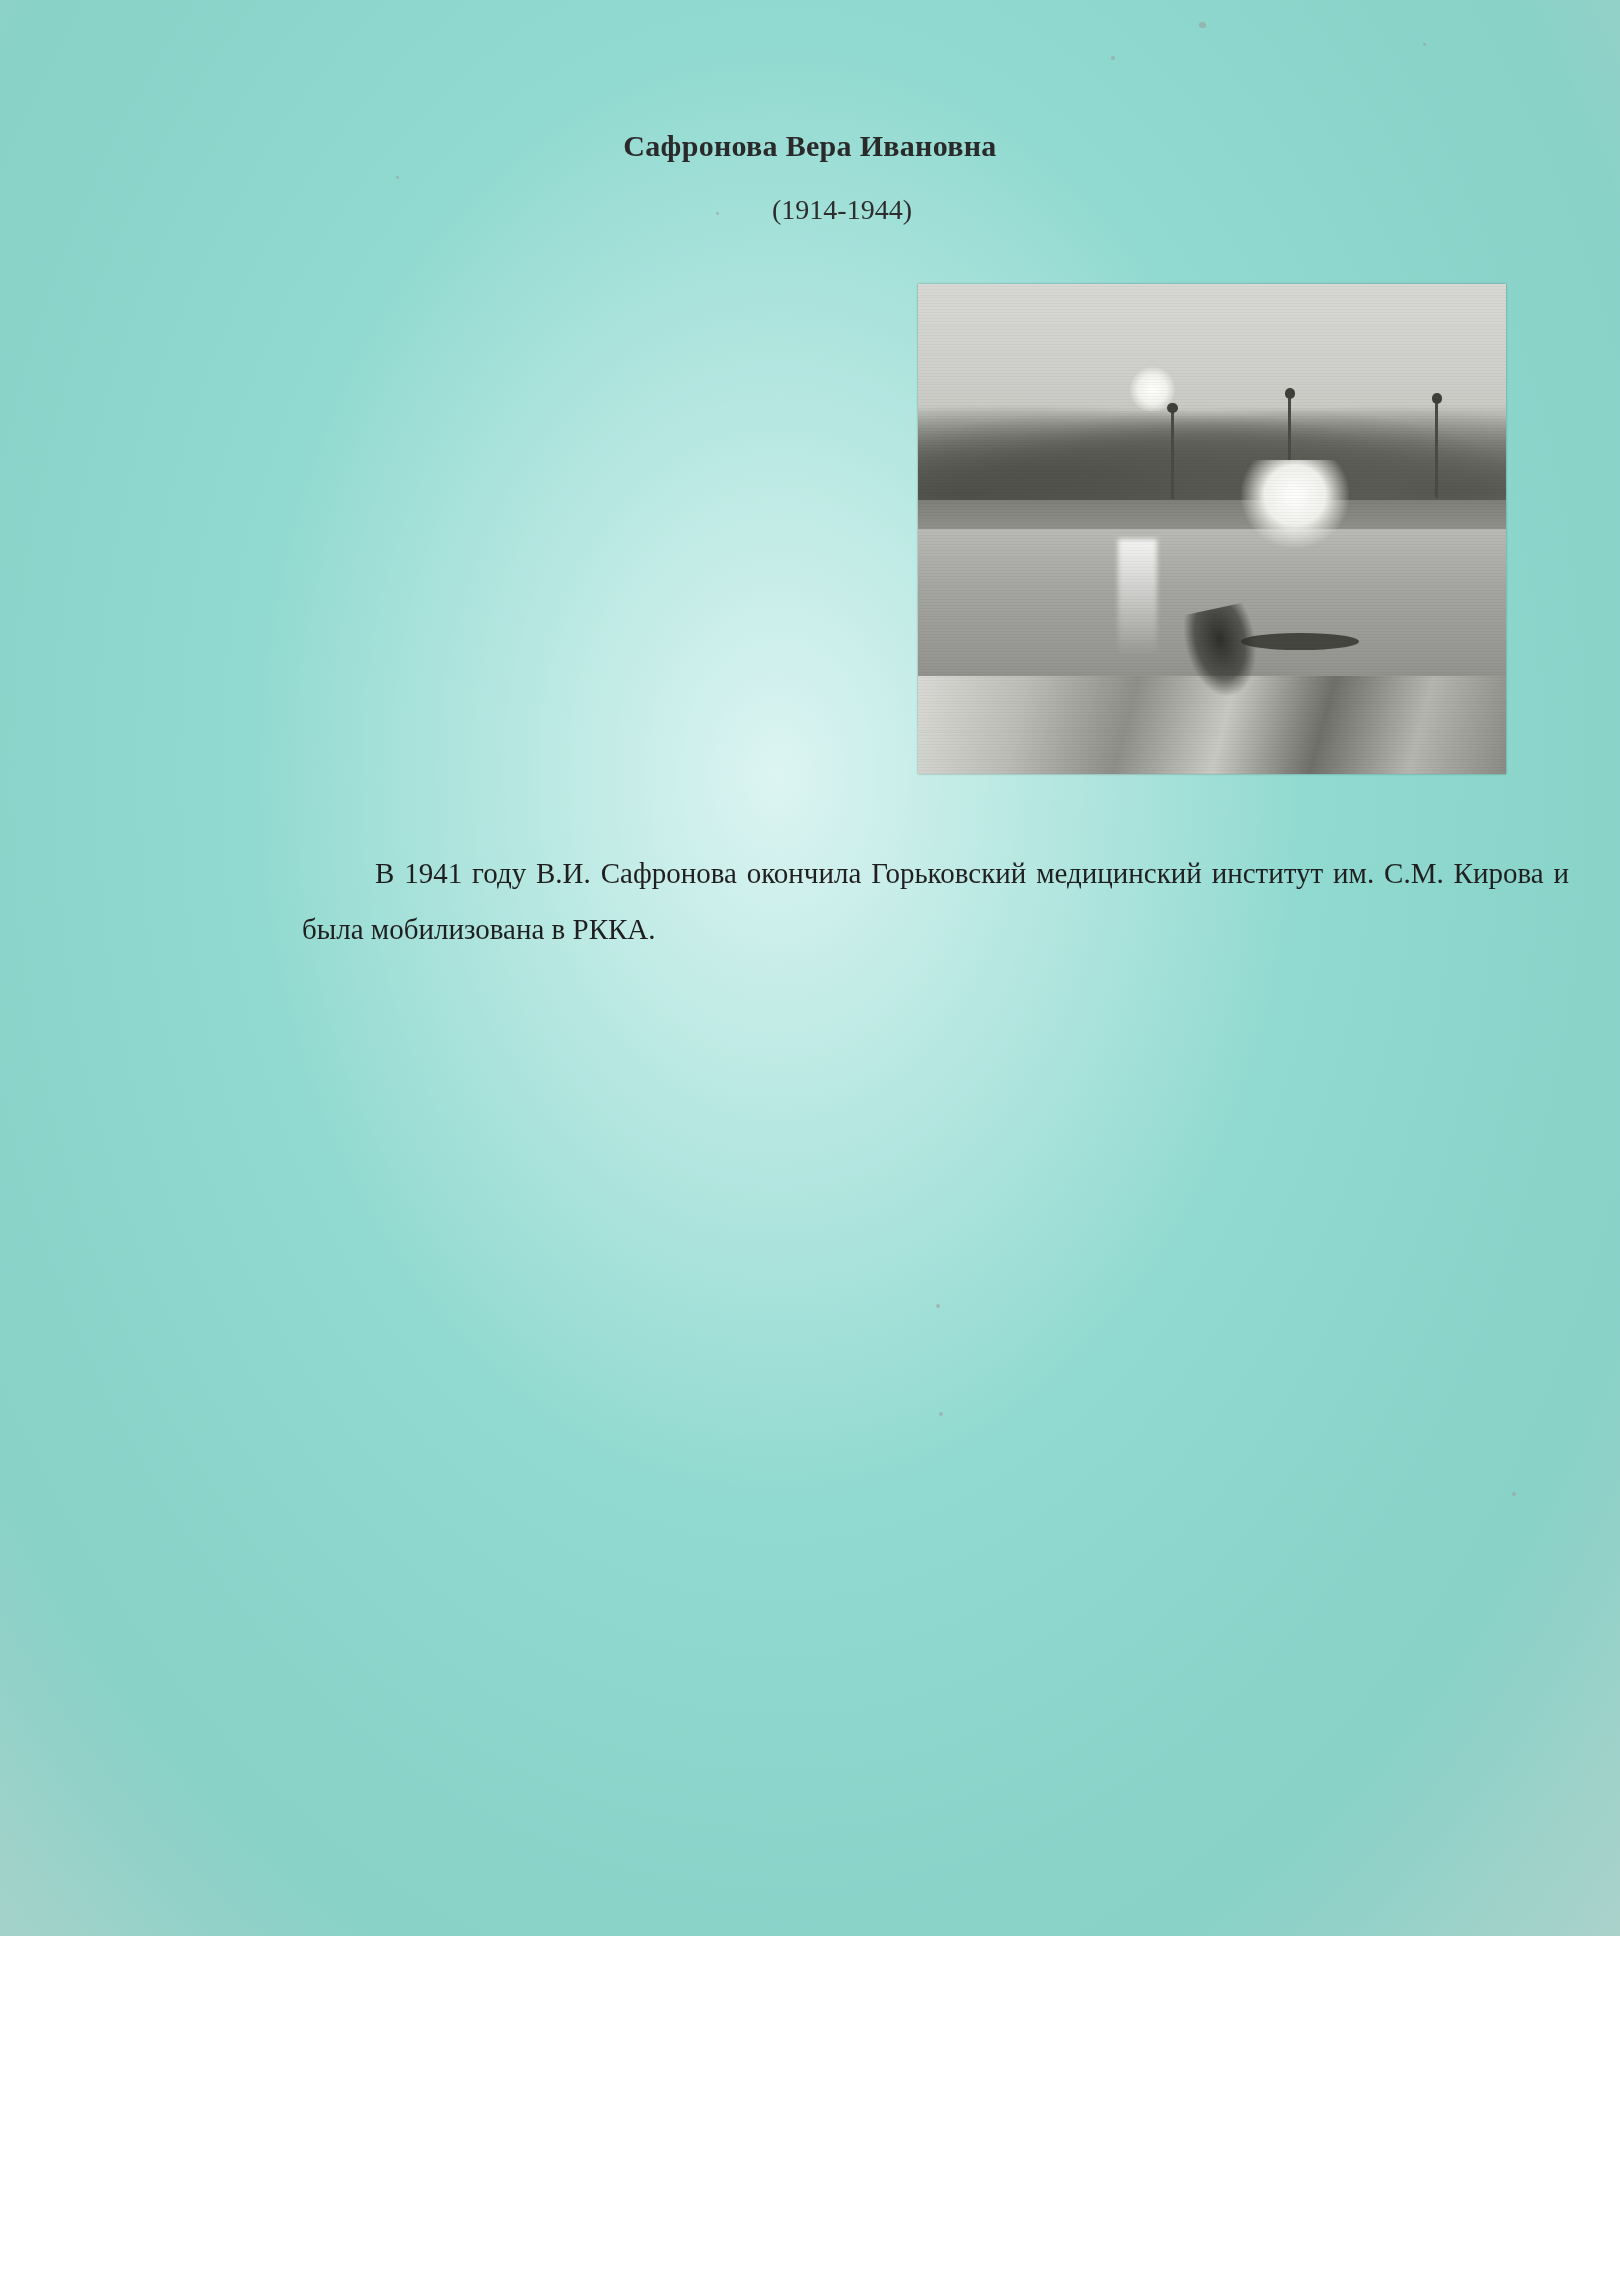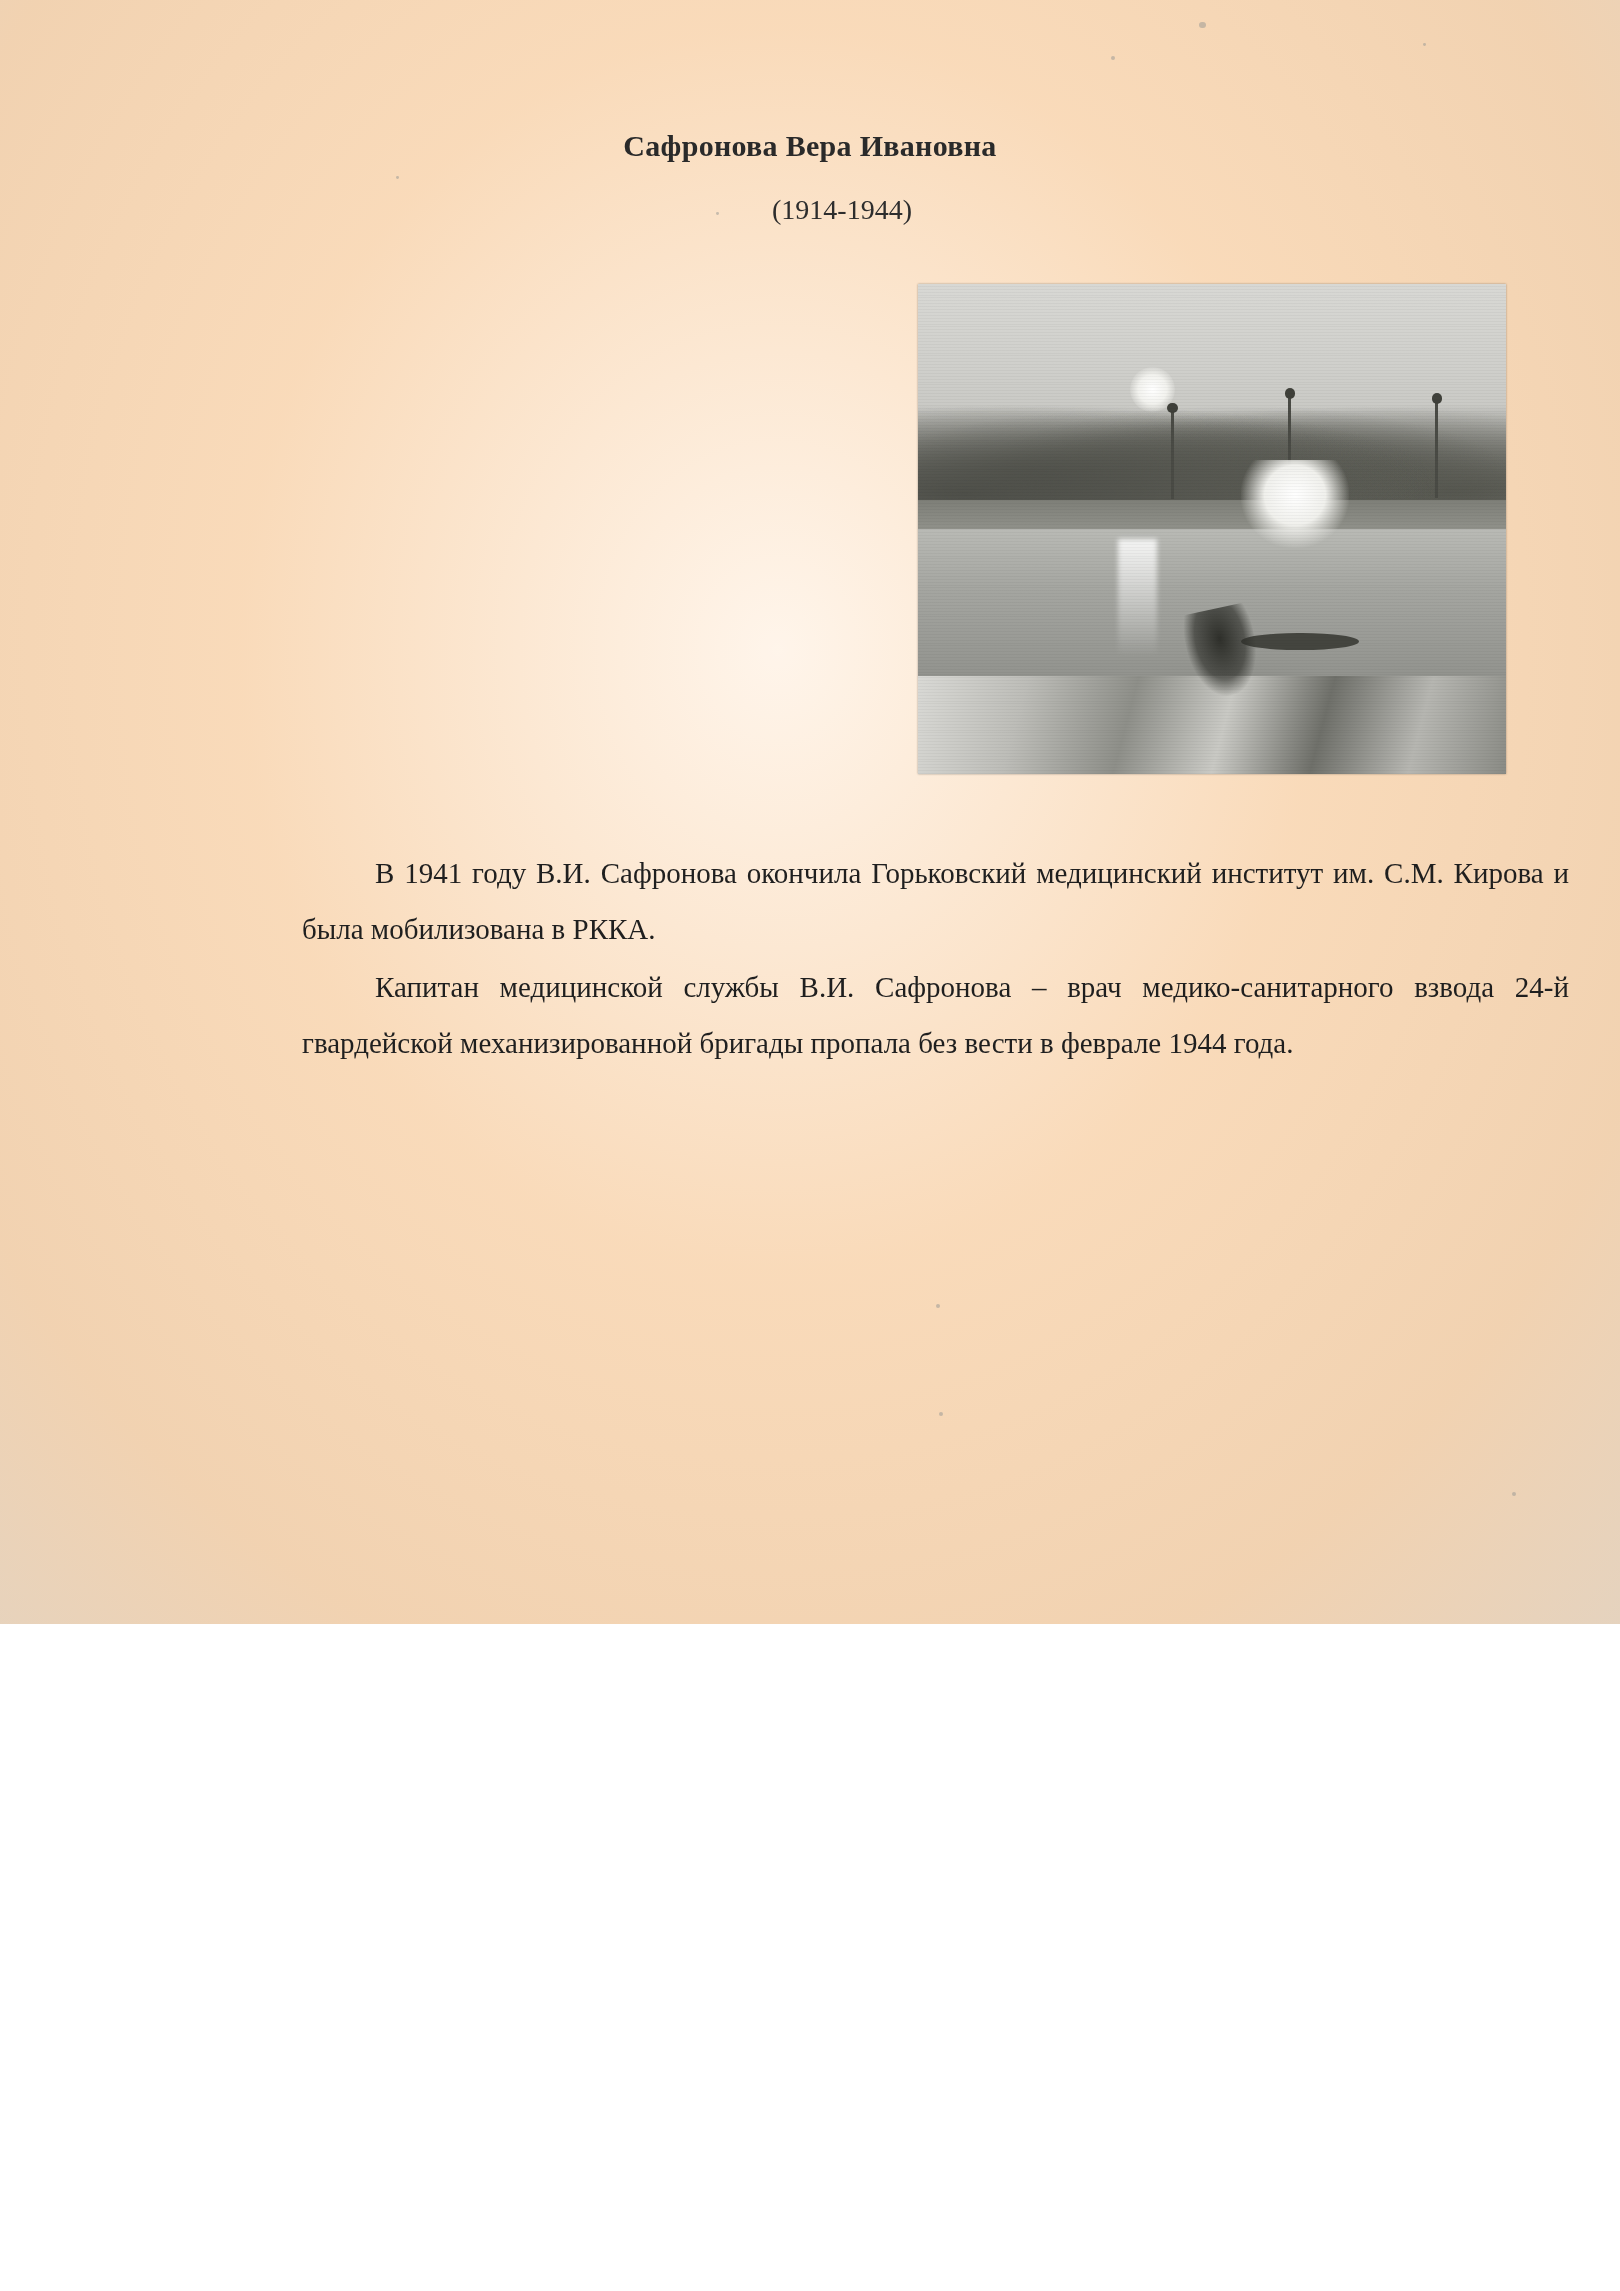--- a/index.html
+++ b/index.html
@@ -6,22 +6,22 @@
     margin: 0;
     padding: 0;
     background: #ffffff;
   }
   body {
     font-family: "Liberation Serif", serif;
   }
   .page {
     position: relative;
     width: 1620px;
-    height: 1624px;
-    background: #fdba74;
+    height: 1936px;
+    background: #14b8a6;
     overflow: hidden;
   }
   
   .paper-tint {
     position: absolute;
     inset: 0;
     background:
       radial-gradient(ellipse at 48% 40%, rgba(255,255,255,0.85) 0%, rgba(246,245,243,0.55) 45%, rgba(232,230,227,0.55) 78%, rgba(221,219,215,0.75) 100%);
     pointer-events: none;
   }
@@ -218,18 +218,17 @@
       <div class="ph-fountain-base"></div>
       <div class="ph-fountain"></div>
       <div class="ph-foreground"></div>
       <div class="ph-flower"></div>
       <div class="ph-grain"></div>
     </div>
   </div>
 
   <div class="body-text">
     <p>В 1941 году В.И. Сафронова окончила Горьковский медицинский институт им. С.М. Кирова и была мобилизована в РККА.</p>
-    <p>Капитан медицинской службы В.И. Сафронова – врач медико-санитарного взвода 24-й гвардейской механизированной бригады пропала без вести в феврале 1944 года.</p>
   </div>
 
   <div class="ribbon-bottom"></div>
 </div>
 
 
 </body></html>

